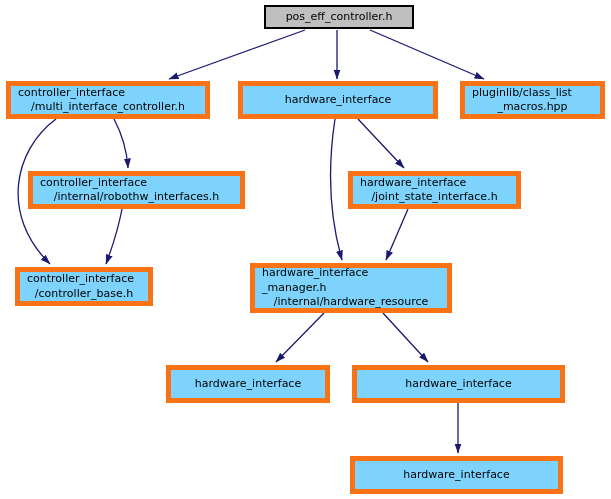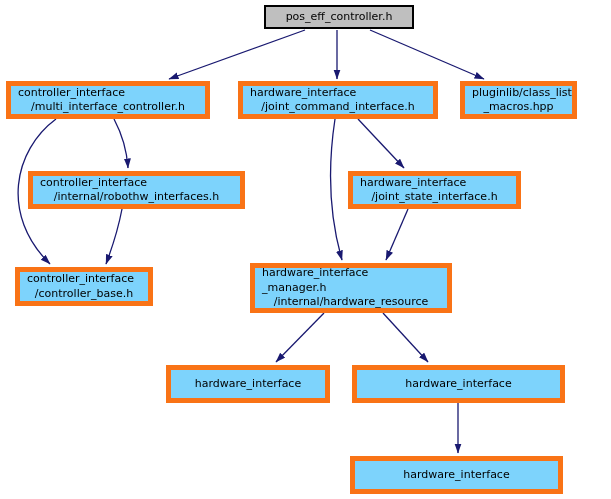--- a/index.html
+++ b/index.html
@@ -79,23 +79,22 @@
   <div id="nodes-layer">
       <div class="node main" style="left: 264px; top: 5px; width: 150px; height: 24px;">
         <div class="line">pos_eff_controller.h</div>
       </div>
       <div class="node" style="left: 6px; top: 81px; width: 204px; height: 38px;">
         <div class="line">controller_interface</div>
         <div class="line">/multi_interface_controller.h</div>
       </div>
       <div class="node" style="left: 238px; top: 81px; width: 200px; height: 38px;">
         <div class="line">hardware_interface</div>
-        <div class="line">/joint_command_interface.h</div>
       </div>
-      <div class="node" style="left: 460px; top: 81px; width: 117px; height: 38px;">
+      <div class="node" style="left: 460px; top: 81px; width: 145px; height: 38px;">
         <div class="line">pluginlib/class_list</div>
         <div class="line">_macros.hpp</div>
       </div>
       <div class="node" style="left: 28px; top: 171px; width: 217px; height: 38px;">
         <div class="line">controller_interface</div>
         <div class="line">/internal/robothw_interfaces.h</div>
       </div>
       <div class="node" style="left: 348px; top: 171px; width: 173px; height: 38px;">
         <div class="line">hardware_interface</div>
         <div class="line">/joint_state_interface.h</div>

